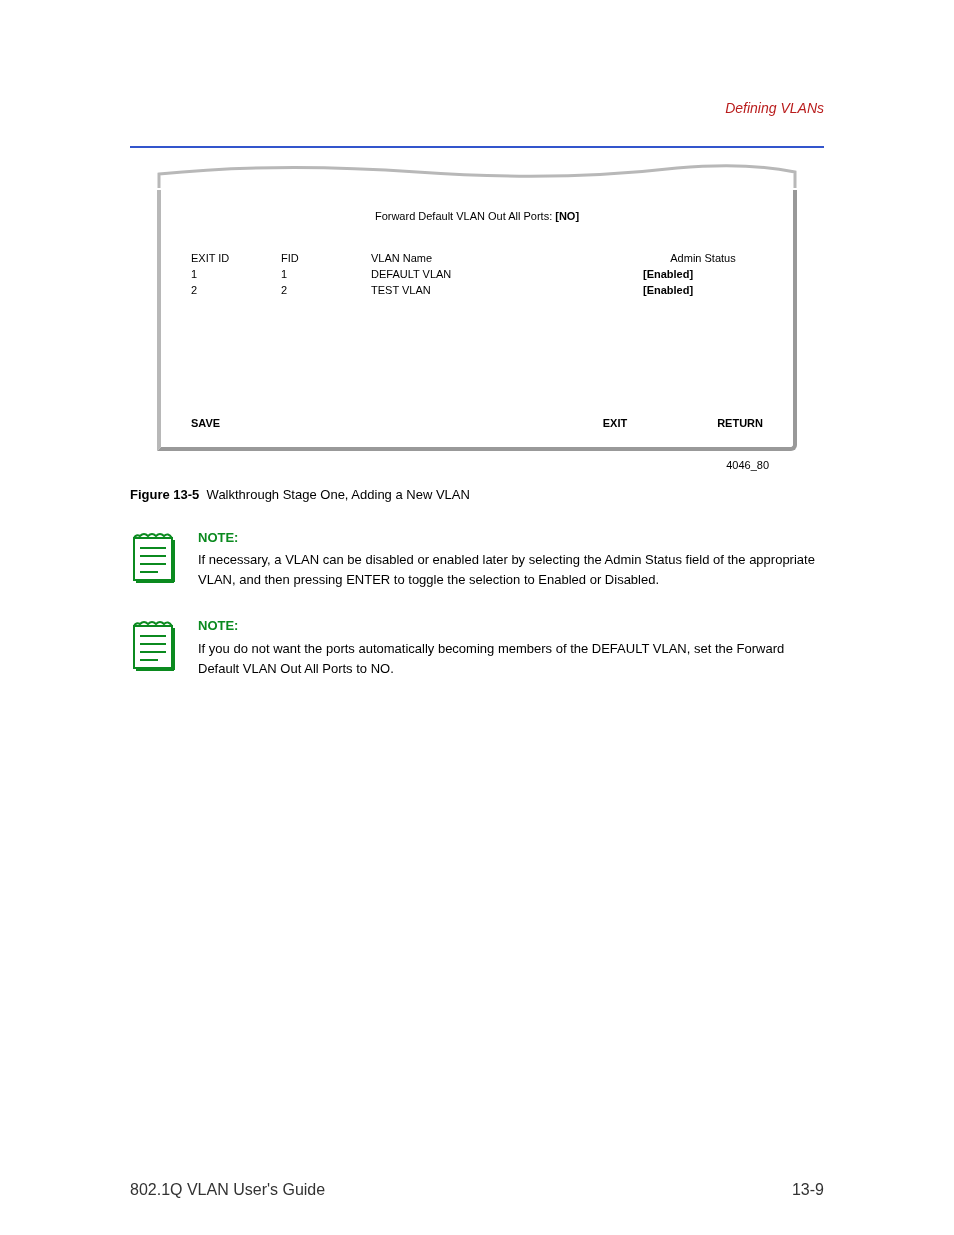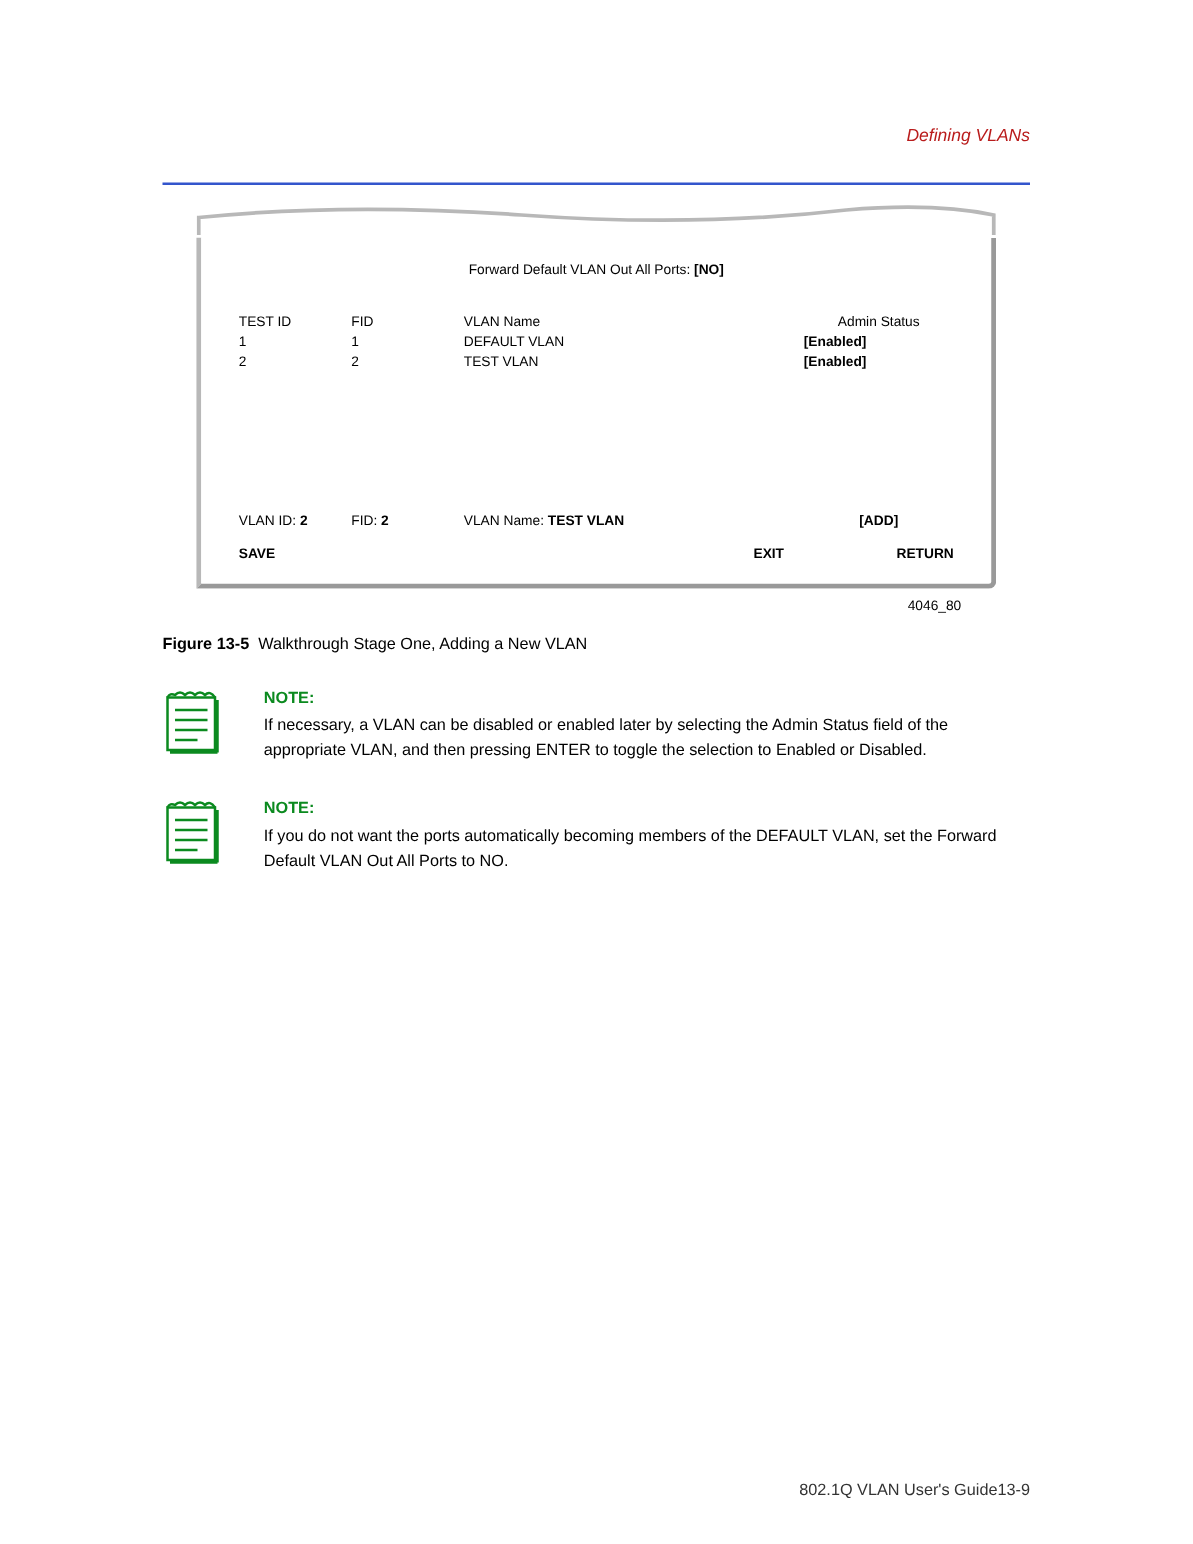--- a/index.html
+++ b/index.html
@@ -90,21 +90,21 @@
       font-size: 13px;
     }
     .figcap b { font-weight: bold; }
     .para {
       margin-top: 28px;
       font-size: 13px;
       line-height: 1.55;
     }
     .note-block {
       display: flex;
-      gap: 33px;
+      gap: 20px;
       margin-top: 26px;
     }
     .note-icon {
       flex: 0 0 48px;
     }
     .note-icon svg { display: block; }
     .note-text {
       flex: 1;
       font-size: 13px;
       line-height: 1.55;
@@ -113,22 +113,22 @@
       font-weight: bold;
       color: #0b8a1f;
       margin-bottom: 2px;
     }
     .footer {
       position: absolute;
       bottom: 36px;
       left: 130px;
       right: 130px;
       display: flex;
-      justify-content: flex-end;
-      font-size: 13px;
+      justify-content: space-between;
+      font-size: 16px;
       color: #333;
     }
   </style>
 </head>
 <body>
 
 <div class="page">
   <div class="header-text">Defining VLANs</div>
   <div class="header-line"></div>
 
@@ -140,21 +140,21 @@
     </div>
     <div class="panel-body">
       <div class="fwd-row">
         <span>Forward Default VLAN Out All Ports:</span>
         <span class="bold">[NO]</span>
       </div>
 
       <table class="tbl">
         <tbody>
             <tr>
-          <td class="col-vid">TEST ID</td>
+          <td class="col-vid">EXIT ID</td>
           <td class="col-fid">FID</td>
           <td class="col-name">VLAN Name</td>
           <td class="col-status">Admin Status</td>
         </tr>
         <tr>
           <td>1</td>
           <td>1</td>
           <td>DEFAULT VLAN</td>
           <td class="bold">[Enabled]</td>
         </tr>
@@ -162,35 +162,20 @@
           <td>2</td>
           <td>2</td>
           <td>TEST VLAN</td>
           <td class="bold">[Enabled]</td>
         </tr>
       </tbody>
         </table>
 
       <div class="spacer-rows"></div>
 
-      <div class="lower-row">
-        <div class="lr-vid">
-          <span>VLAN ID:</span>
-          <span class="bold">2</span>
-        </div>
-        <div class="lr-fid">
-          <span>FID:</span>
-          <span class="bold">2</span>
-        </div>
-        <div class="lr-name">
-          <span>VLAN Name:</span>
-          <span class="bold">TEST VLAN</span>
-        </div>
-        <div class="lr-add">[ADD]</div>
-      </div>
 
       <div class="btn-row">
         <div class="b-save">SAVE</div>
         <div class="b-exit">EXIT</div>
         <div class="b-return">RETURN</div>
       </div>
     </div>
     <div class="figid">4046_80</div>
   </div>
 

